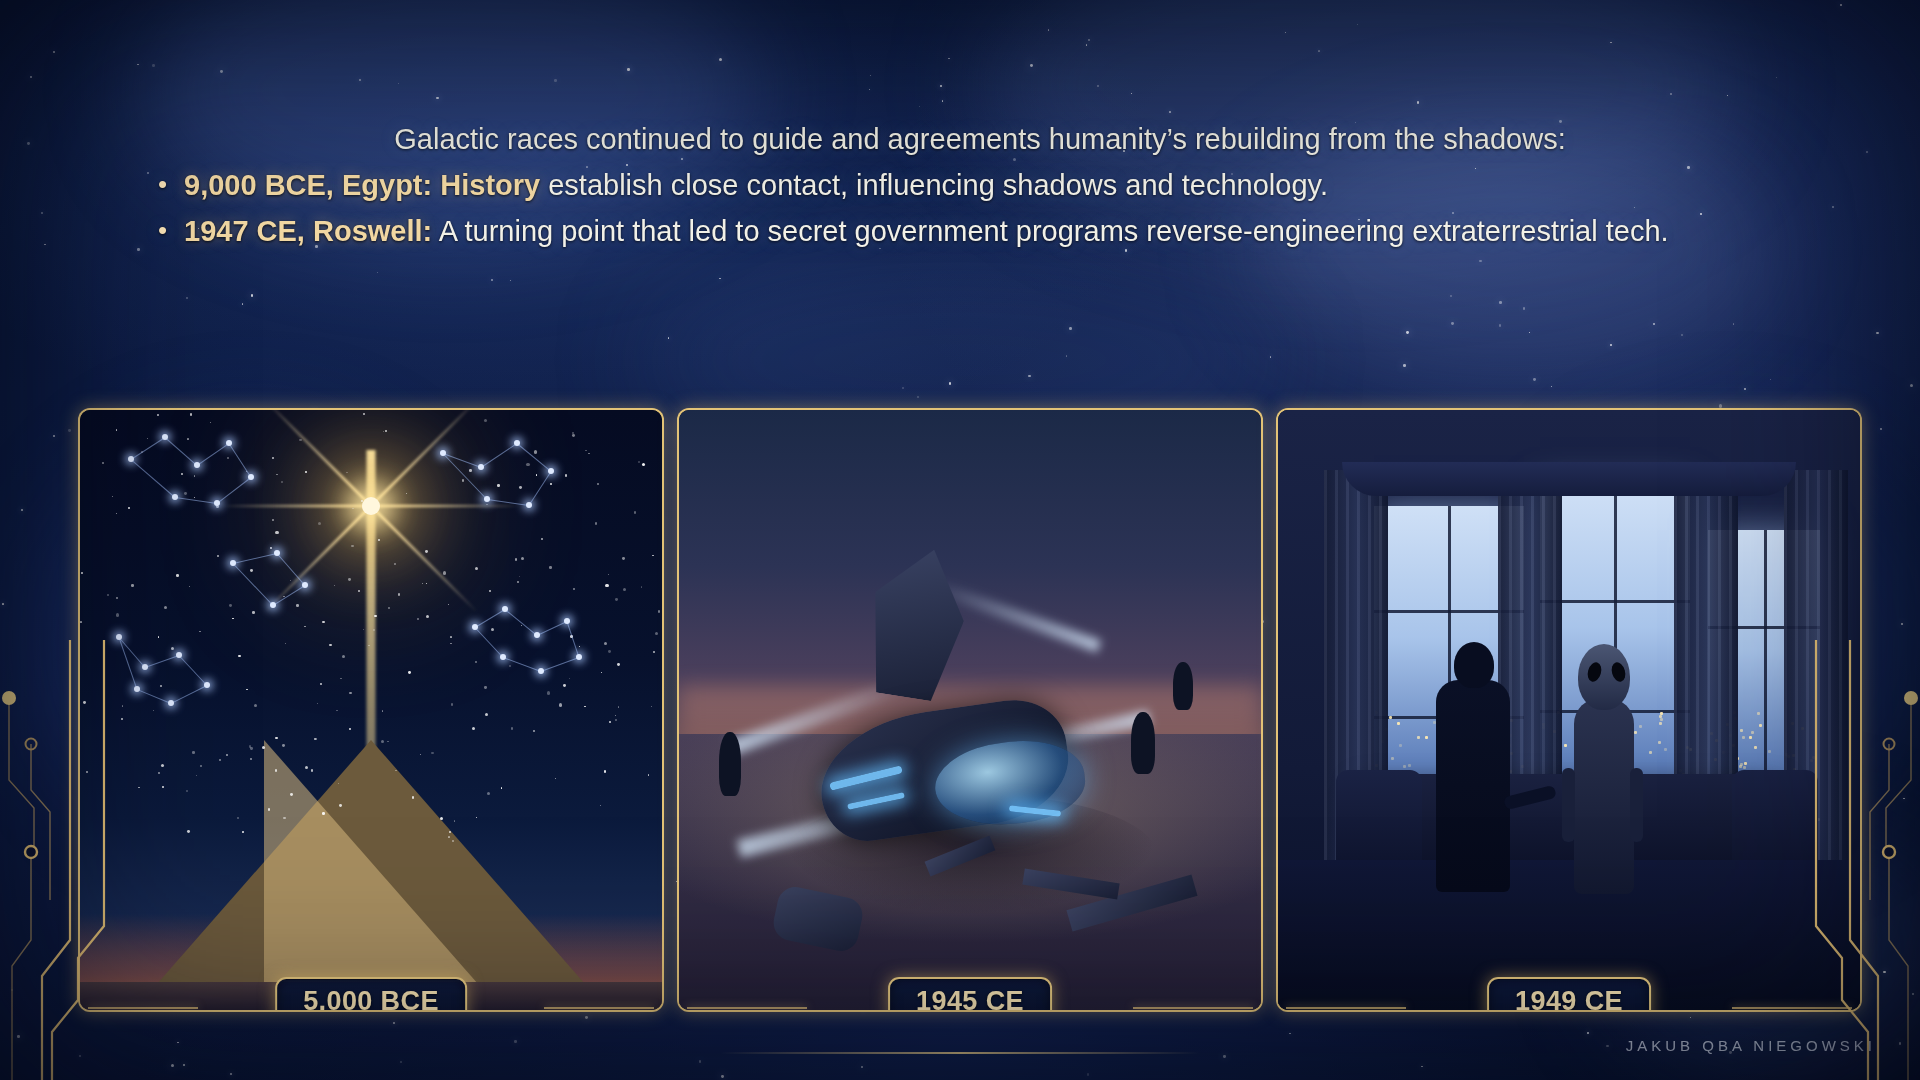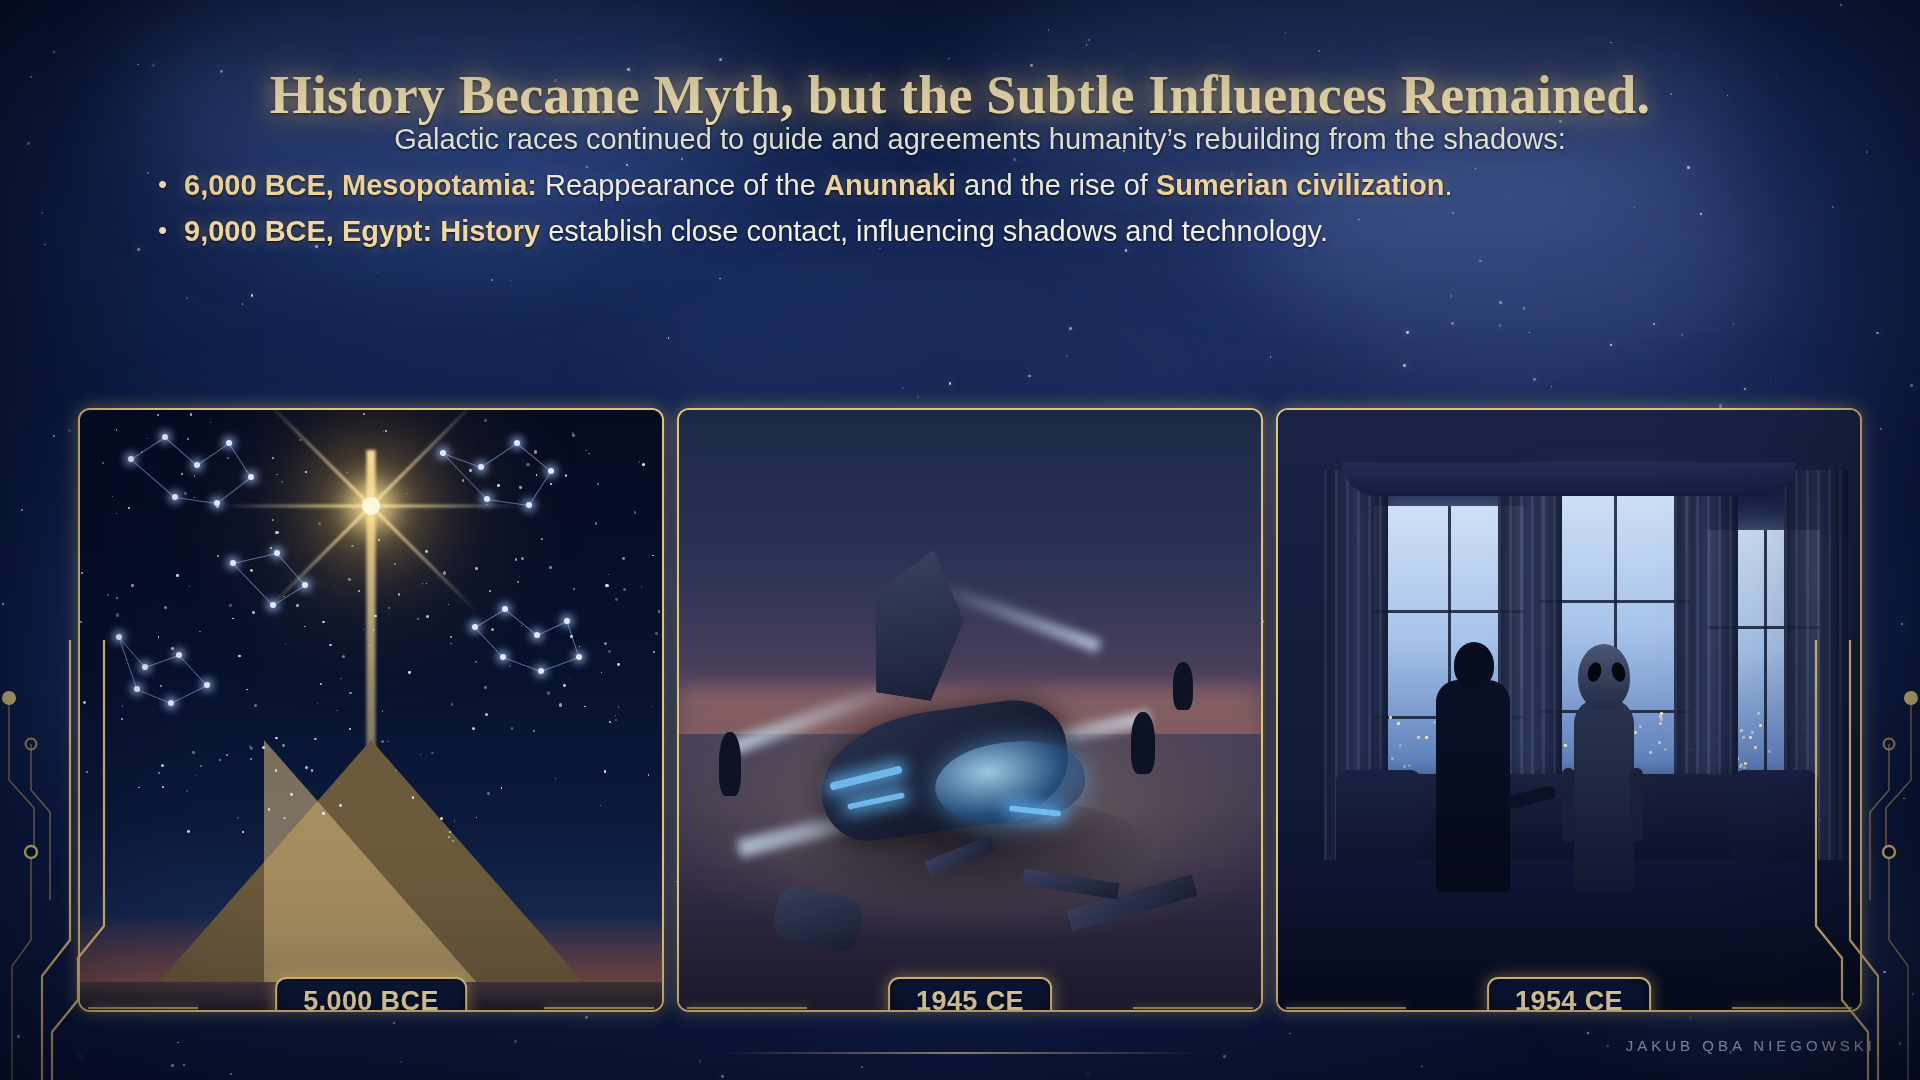--- a/index.html
+++ b/index.html
@@ -510,27 +510,26 @@
       <div class="star" style="width: 1.70775px; height: 1.70775px; left: 1138.51px; top: 528.138px; opacity: 0.25; box-shadow: rgba(200, 220, 255, 0.8) 0px 0px 5.4px;"></div>
       <div class="star" style="width: 1.15627px; height: 1.15627px; left: 1085.91px; top: 44.4964px; opacity: 0.72; box-shadow: rgba(200, 220, 255, 0.8) 0px 0px 4.3px;"></div>
       <div class="star" style="width: 2.22124px; height: 2.22124px; left: 1523.16px; top: 307.301px; opacity: 0.33; box-shadow: rgba(200, 220, 255, 0.8) 0px 0px 6.4px;"></div>
       <div class="star" style="width: 1.31177px; height: 1.31177px; left: 902.307px; top: 532.989px; opacity: 0.32; box-shadow: rgba(200, 220, 255, 0.8) 0px 0px 4.6px;"></div>
       <div class="star" style="width: 2.47184px; height: 2.47184px; left: 627.044px; top: 68.2935px; opacity: 0.8; box-shadow: rgba(200, 220, 255, 0.8) 0px 0px 6.9px;"></div>
       <div class="star" style="width: 2.89633px; height: 2.89633px; left: 250.59px; top: 294.03px; opacity: 0.75; box-shadow: rgba(200, 220, 255, 0.8) 0px 0px 7.8px;"></div>
       <div class="star" style="width: 1.854px; height: 1.854px; left: 1681.26px; top: 333.786px; opacity: 0.26; box-shadow: rgba(200, 220, 255, 0.8) 0px 0px 5.7px;"></div>
       <div class="star" style="width: 2.42409px; height: 2.42409px; left: 1606.49px; top: 1044.81px; opacity: 0.29; box-shadow: rgba(200, 220, 255, 0.8) 0px 0px 6.8px;"></div>
     </div>
 
-  <h1 id="title">History Became Myth, but the Subtle Influences Remained.</h1>
 
   <div id="body-copy">
     <div id="intro-line">Galactic races continued to guide and agreements humanity’s rebuilding from the shadows:</div>
     <ul class="bullets" id="bullet-list">
-        <li><span class="hl">6,000 BCE, Mesopotamia:</span><span> Reappearance of the </span><span class="hl">Anunnaki</span><span> and the rise of </span><span class="hl">Sumerian civilization</span><span>.</span></li>
         <li><span class="hl">9,000 BCE, Egypt:</span><span> </span><span class="hl">History</span><span> establish close contact, influencing shadows and technology.</span></li>
+        <li><span class="hl">1947 CE, Roswell:</span><span> A turning point that led to secret government programs reverse-engineering extraterrestrial tech.</span></li>
       </ul>
   </div>
 
   <div id="panels">
 
     <div class="panel" id="panel-1">
       <div class="scene s1" id="scene-1">
         <div class="beam"></div>
         <div class="ray" style="transform:translate(-50%,-50%) rotate(0deg);"></div>
         <div class="ray" style="transform:translate(-50%,-50%) rotate(45deg);"></div>
@@ -1112,21 +1111,21 @@
         <div class="alien-body"></div>
         <div class="alien-head"></div>
         <div class="alien-eye" style="left:310px; bottom:328px;"></div>
         <div class="alien-eye" style="left:334px; bottom:328px; transform:rotate(-16deg);"></div>
         <div class="limb" style="left:284px; bottom:168px; width:13px; height:74px; background:#19203a;"></div>
         <div class="limb" style="left:352px; bottom:168px; width:13px; height:74px; background:#19203a;"></div>
       </div>
       <div class="cap-wrap">
         <div class="cap-line" style="left:8px;  width:120px;"></div>
         <div class="cap-line" style="right:8px; width:120px;"></div>
-        <div class="caption">1954 CE</div>
+        <div class="caption">1949 CE</div>
       </div>
     </div>
   </div>
 
   <svg class="circuit" id="circuit-left" viewBox="0 0 170 440">
     <g fill="none" stroke="#f2cb78" stroke-width="2.2" opacity="0.95">
       <path d="M70 0 V300 L42 336 V440"></path>
       <path d="M104 0 V286 L78 318 V360 L52 392 V440"></path>
     </g>
     <g fill="none" stroke="#b99b63" stroke-width="1.4" opacity="0.8">

